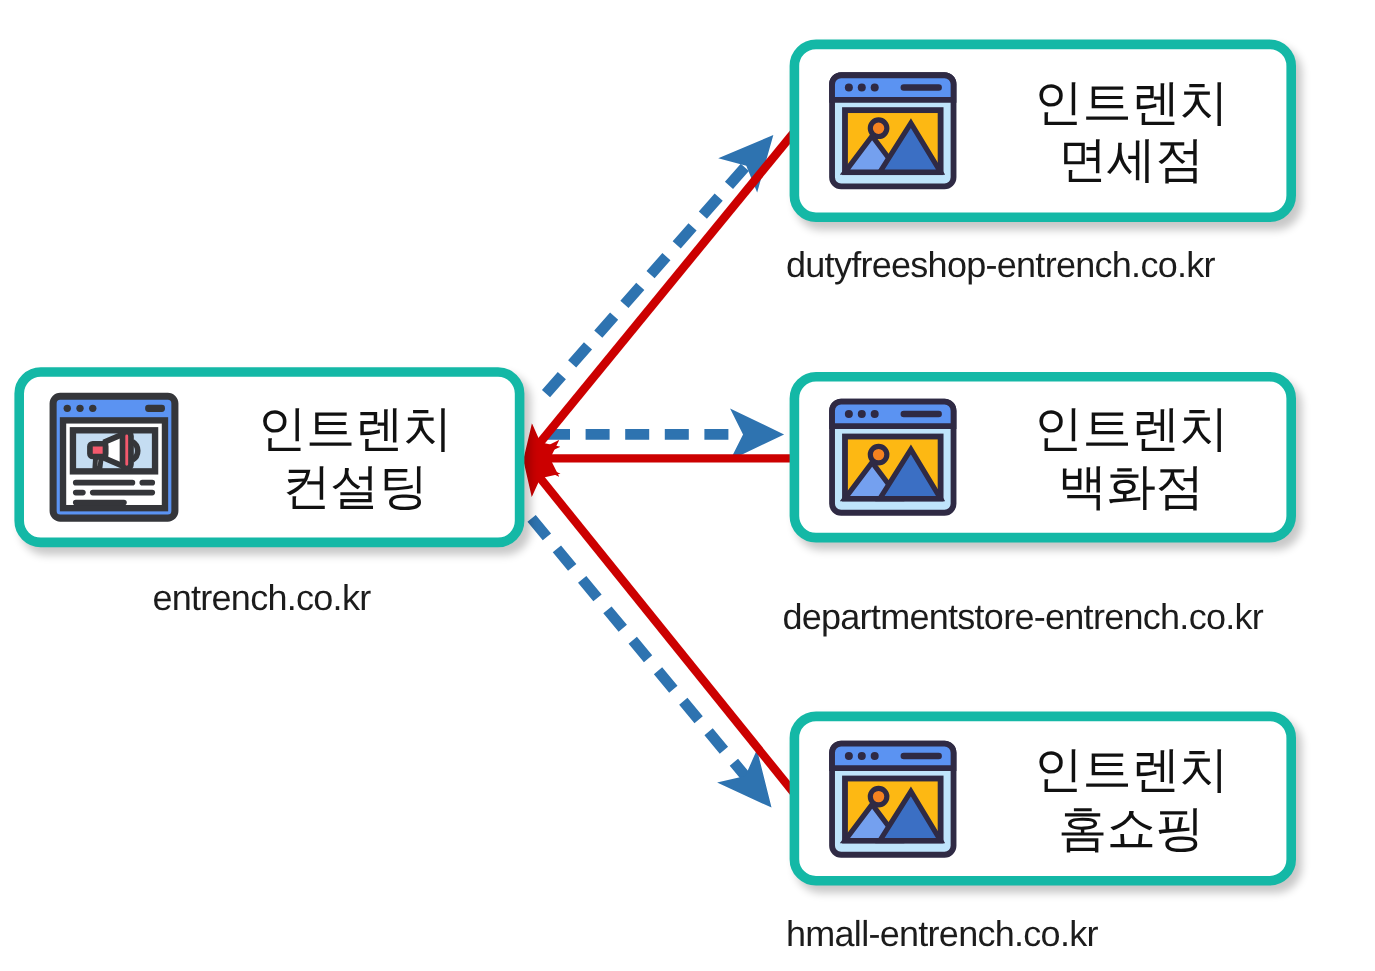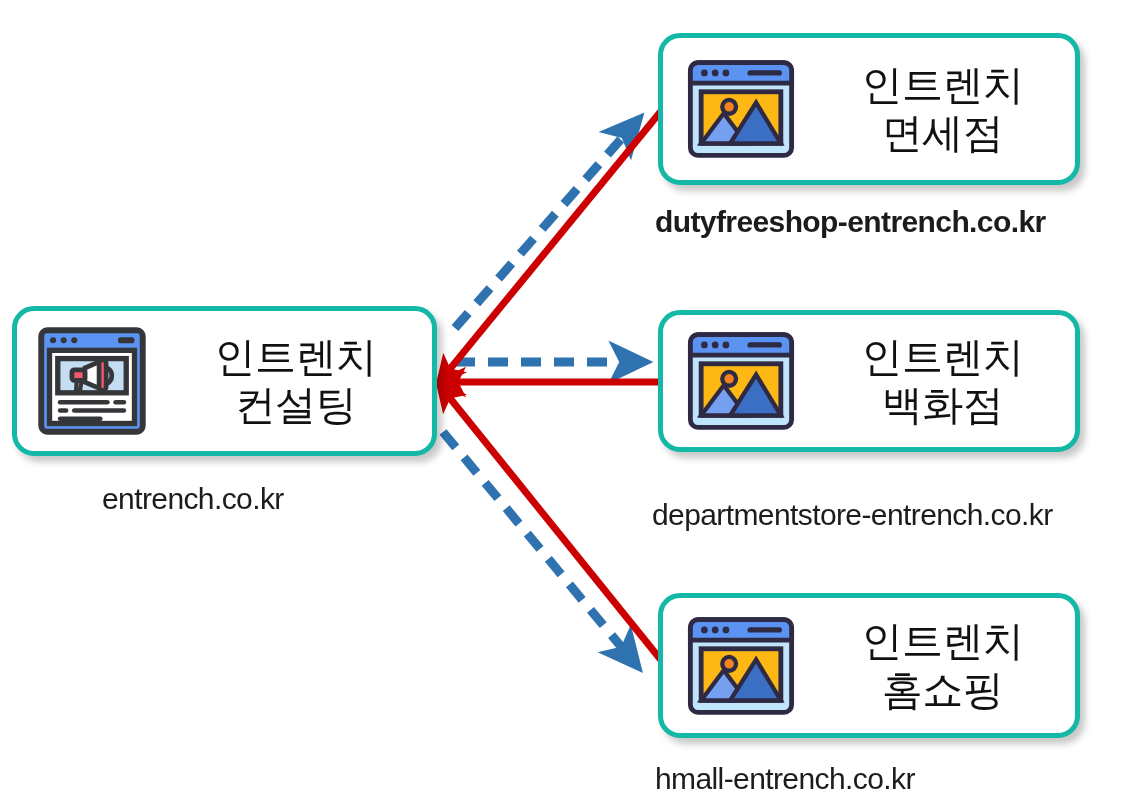--- a/index.html
+++ b/index.html
@@ -30,21 +30,21 @@
     height: 809px;
     pointer-events: none;
     z-index: 1;
   }
 
   
   .node {
     position: absolute;
     box-sizing: border-box;
     background: #ffffff;
-    border: 5px solid #14b8a6;
+    border: 8px solid #14b8a6;
     border-radius: 22px;
     display: flex;
     flex-direction: row;
     align-items: center;
     box-shadow: 5px 6px 7px rgba(0,0,0,0.22);
     z-index: 3;
   }
 
   .node-icon {
     flex: 0 0 auto;
@@ -78,22 +78,22 @@
   #node-main .node-icon   { width: 150px; }
   #node-main .node-title  { font-size: 41px; }
 
   #node-duty      { left: 658px; top: 33px;  width: 422px; height: 152px; }
   #node-dept      { left: 658px; top: 310px; width: 422px; height: 142px; }
   #node-hmall     { left: 658px; top: 593px; width: 422px; height: 145px; }
   #node-duty .node-icon,
   #node-dept .node-icon,
   #node-hmall .node-icon { width: 155px; }
 
-  #caption-main   { left: 102px; top: 482px; }
-  #caption-duty   { left: 655px; top: 205px; font-weight: bold; }
+  #caption-main   { left: 127px; top: 482px; }
+  #caption-duty   { left: 655px; top: 205px; }
   #caption-dept   { left: 652px; top: 482px; margin-top: 16px; }
   #caption-hmall  { left: 655px; top: 762px; }
 </style>
 </head>
 <body>
 
 <div id="stage">
 
   <svg id="arrows" viewBox="0 0 1146 809">
     <defs>

